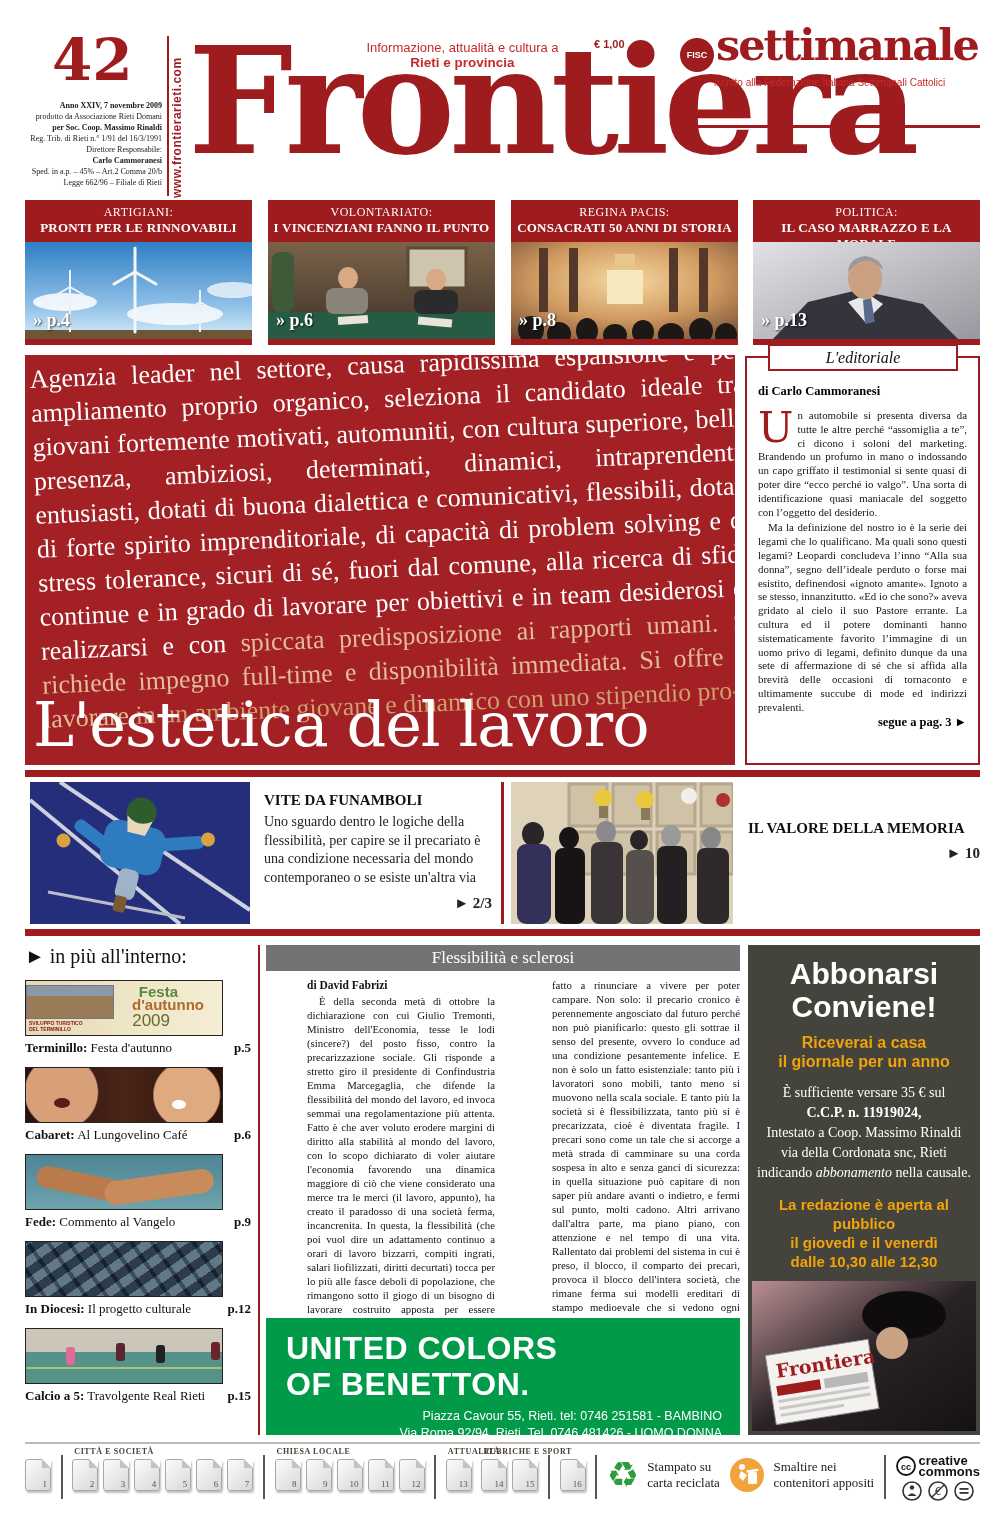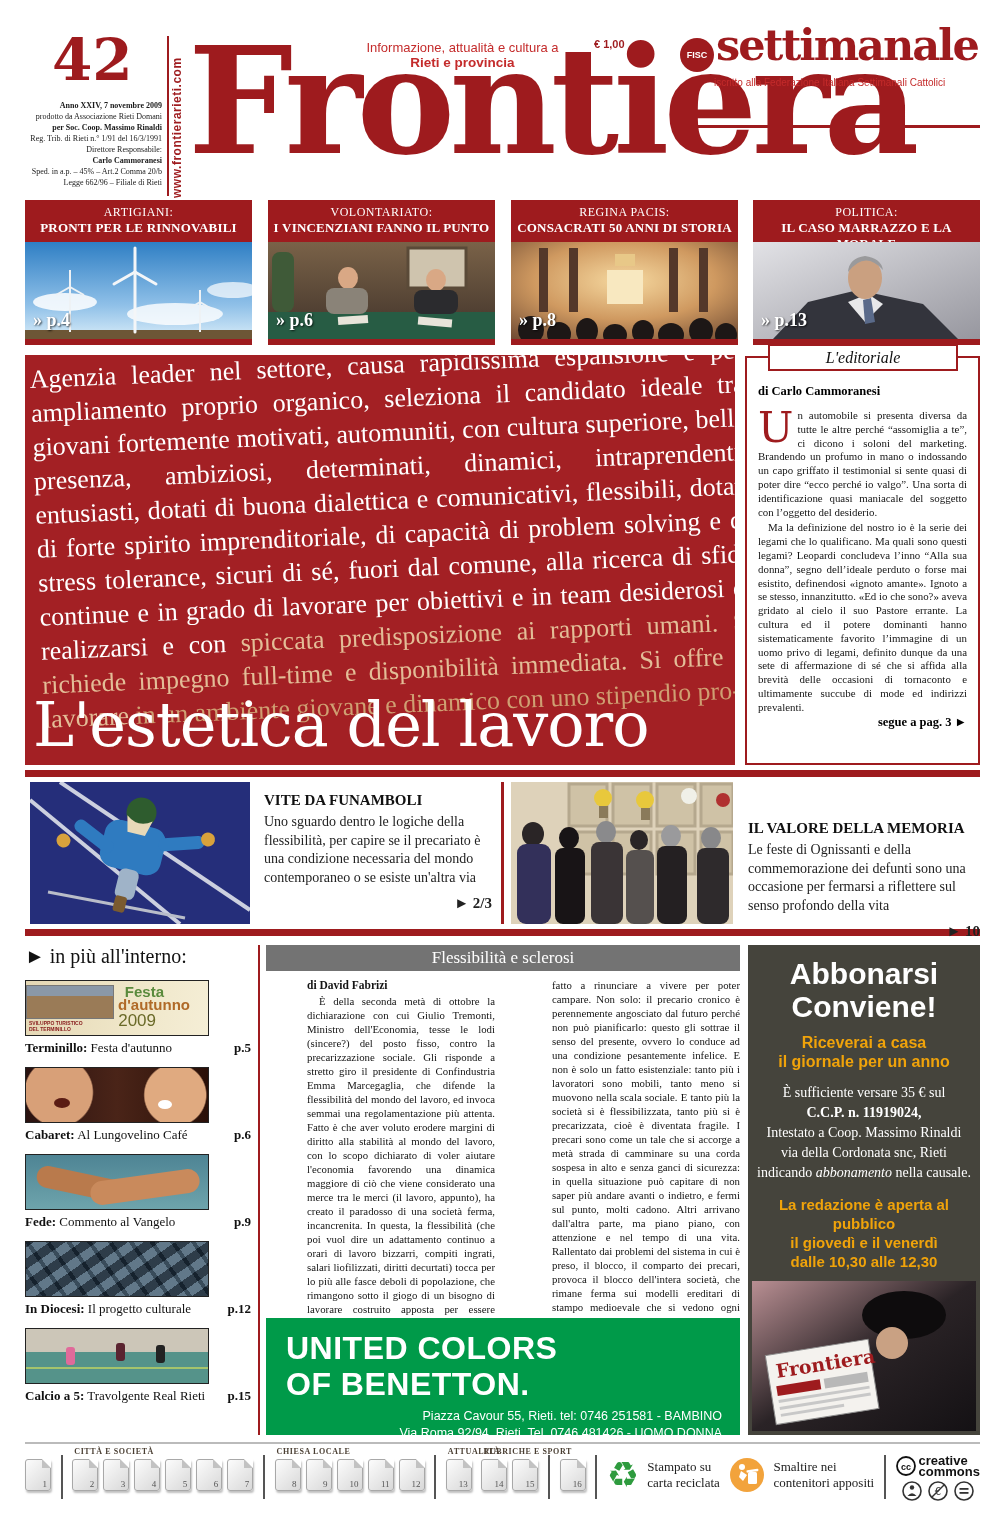--- a/index.html
+++ b/index.html
@@ -60,21 +60,21 @@
   .mid-title { font-size:15px; font-weight:bold; margin-bottom:4px; color:#111; }
   .mid-body { font-size:14px; line-height:18.5px; color:#222; }
   .mid-ref { text-align:right; font-size:15px; font-weight:bold; margin-top:8px; color:#222; }
 
   
   .low-vline { left:258px; top:945px; width:2px; height:490px; background:#9E1B1E; }
 
   .sidebar { left:25px; top:945px; width:226px; }
   .sb-header { font-size:20px; color:#111; margin-bottom:12px; }
   .sb-item { margin-bottom:11px; }
-  .sb-thumb { position:relative; width:184px; height:56px; border:1px solid #222; overflow:hidden; }
+  .sb-thumb { position:relative; width:198px; height:56px; border:1px solid #222; overflow:hidden; }
   .sb-cap { display:flex; justify-content:space-between; font-size:13px; margin-top:4px; color:#111; }
   .sb-cap .cat { font-weight:bold; }
   .sb-cap .pg  { font-weight:bold; }
 
   
   .festa { background:linear-gradient(100deg,#e4d7b4 0%,#efe6c8 55%,#f5eed6 100%); }
   .festa .bld { position:absolute; left:0; top:4px; width:88px; height:34px; background:linear-gradient(#8a98a8 0 30%, #9a7b57 30% 100%); border:1px solid #777; }
   .festa .f1 { position:absolute; right:44px; top:2px; color:#5a8a3c; font-weight:bold; font-size:15px; font-family:"Liberation Sans", sans-serif; }
   .festa .f2 { position:absolute; right:18px; top:15px; color:#b06a28; font-weight:bold; font-size:15px; font-family:"Liberation Sans", sans-serif; }
   .festa .f3 { position:absolute; right:52px; top:30px; color:#6a6a28; font-size:17px; font-family:"Liberation Sans", sans-serif; }
@@ -372,21 +372,20 @@
           <rect x="115" y="68" width="28" height="74" rx="8" fill="#55504e"></rect>
         <ellipse cx="160" cy="54" rx="10" ry="11" fill="#9a9a9c"></ellipse>
           <rect x="146" y="64" width="30" height="78" rx="8" fill="#242022"></rect>
         <ellipse cx="200" cy="56" rx="10" ry="11" fill="#88888a"></ellipse>
           <rect x="186" y="66" width="32" height="76" rx="8" fill="#2e2a2c"></rect>
       </g>
     </svg>
   </div>
   <div class="abs mid-text-r">
     <div class="mid-title">IL VALORE DELLA MEMORIA</div>
-    <div class="mid-body">Le feste di Ognissanti e della commemorazione dei defunti sono una occasione per fermarsi a riflettere sul senso profondo della vita</div>
     <div class="mid-ref">► 10</div>
   </div>
 
   <div class="abs low-vline"></div>
 
   <div class="abs sidebar">
     <div class="sb-header">► in più all'interno:</div>
 
     <div class="sb-item">
       <div class="sb-thumb festa">

